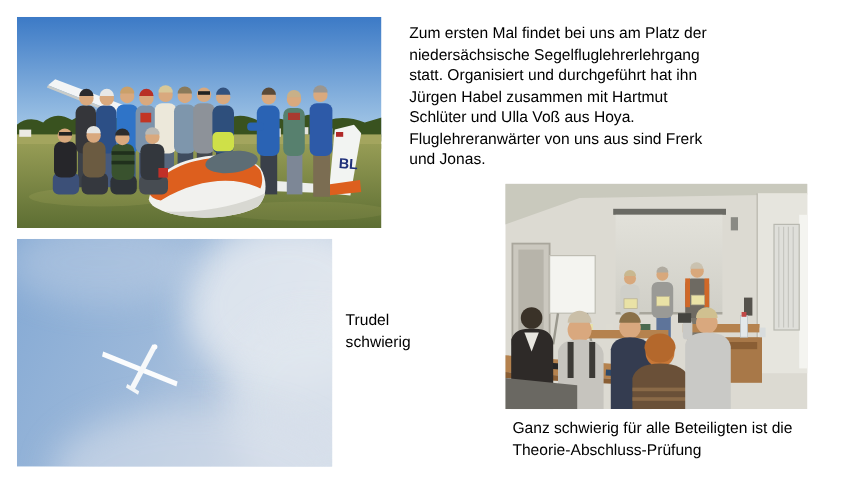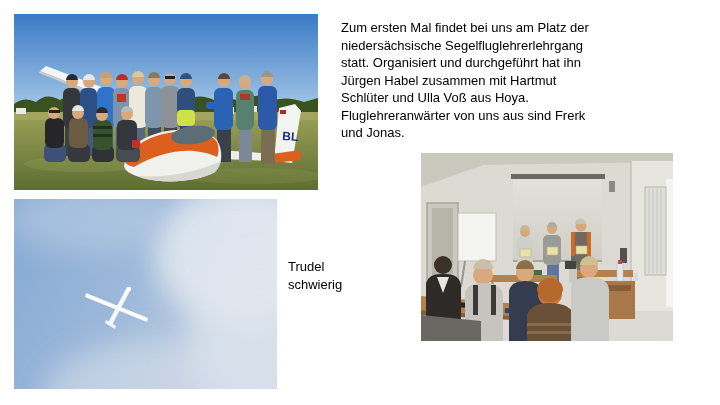--- a/index.html
+++ b/index.html
@@ -329,14 +329,16 @@
             <path d="M159,112 a9,9 0 0 1 18,0 z" fill="#d0c090"></path>
             <path d="M150,188 L150,134 Q152,124 168,124 Q186,124 188,136 L188,188 Z" fill="#c9c9c6"></path>
             <rect x="148" y="114" width="8" height="16" rx="3" fill="#c9c9c6"></rect>
             <rect x="144" y="108" width="11" height="8" fill="#44443f"></rect>
           </g>
       </g>
       <polygon points="0,162 60,168 60,188 0,188" fill="#6a6862"></polygon>
     </svg>
   </div>
 
+  <div class="caption" id="theory-text">Ganz schwierig für alle Beteiligten ist die
+Theorie-Abschluss-Prüfung</div>
 
 </div>
 
 </body></html>

